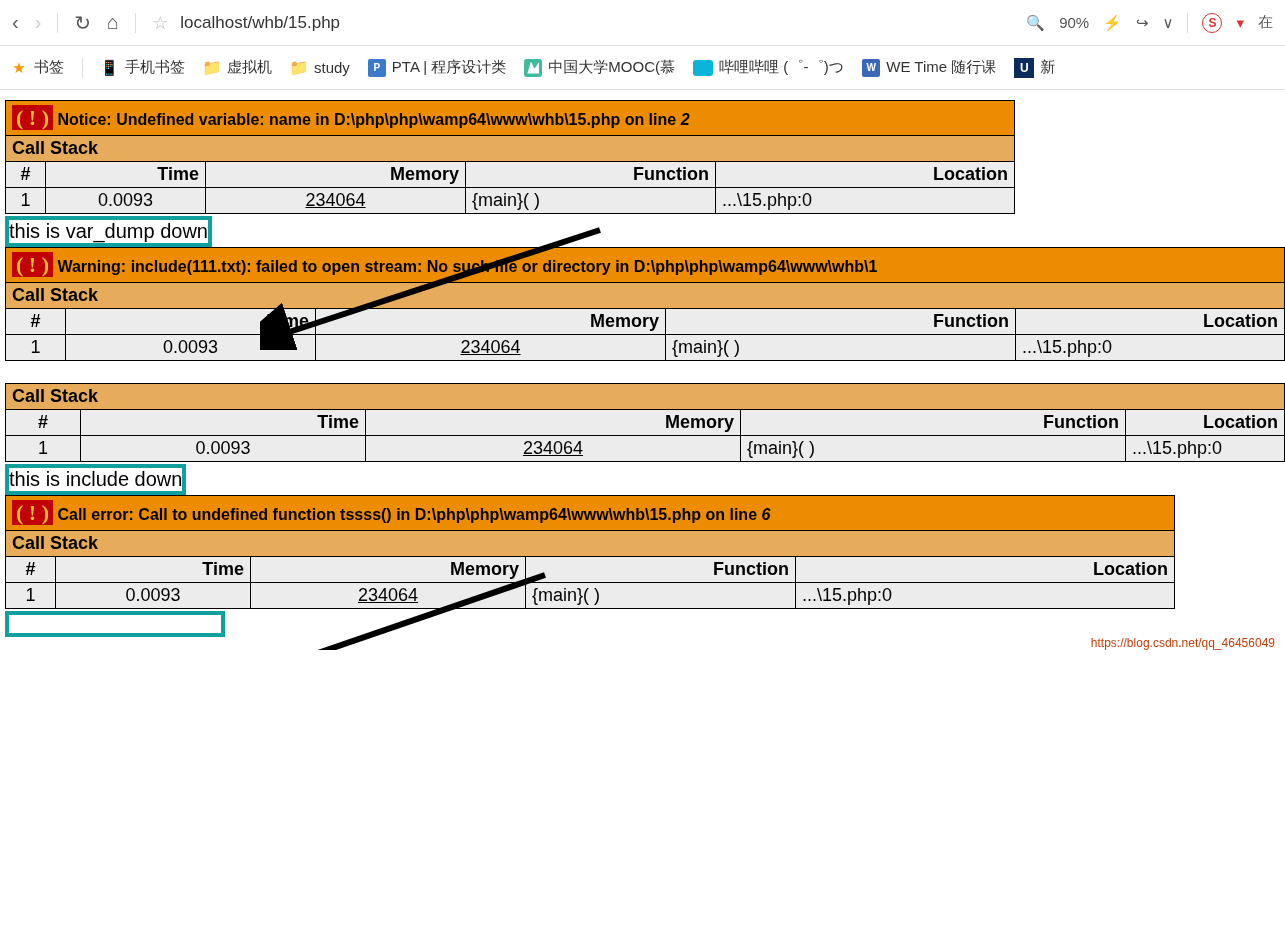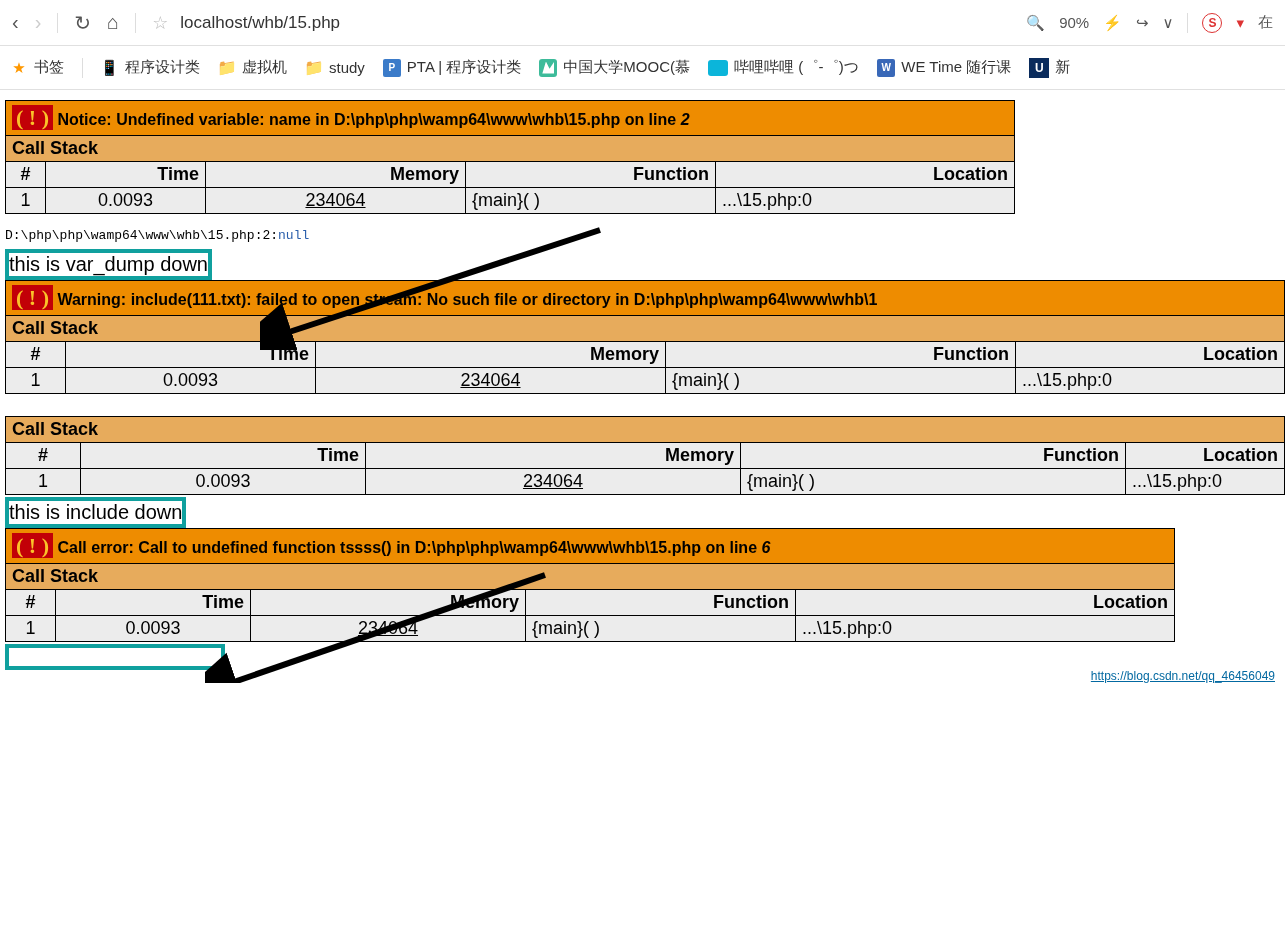--- a/index.html
+++ b/index.html
@@ -55,21 +55,21 @@
     .code-dump .null-val { color:#2a5eab; }
 
     .highlight-box { display:inline-block; border:4px solid #10a09e; font-size:20px; background:#fff; }
     .highlight-box.empty { width:220px; height:26px; }
 
     .spacer-sm { height: 20px; }
 
     
     .arrow-svg { position:absolute; pointer-events:none; }
 
-    .watermark { position:absolute; right:10px; bottom:0; color:#0369a1; font-size:12px;text-decoration:underline; }
+    .watermark { position:absolute; right:10px; bottom:0; color:#c2410c; font-size:12px; }
   </style>
 </head>
 <body>
 
 <div class="browser-toolbar">
   <span class="nav-btn">‹</span>
   <span class="nav-btn" style="color:#ccc">›</span>
   <span class="nav-sep"></span>
   <span class="nav-btn">↻</span>
   <span class="nav-btn">⌂</span>
@@ -92,21 +92,21 @@
 </div>
 
 <div class="bookmarks-bar">
   <div class="bookmark-item">
       <span class="bm-ico star-orange">★</span>
       <span>书签</span>
     </div>
   <span class="nav-sep"></span>
   <div class="bookmark-item">
       <span class="bm-ico">📱</span>
-      <span>程序设计类</span>
+      <span>手机书签</span>
     </div>
   <div class="bookmark-item">
       <span class="bm-ico folder-ico">📁</span>
       <span>虚拟机</span>
     </div>
   <div class="bookmark-item">
       <span class="bm-ico folder-ico">📁</span>
       <span>study</span>
     </div>
   <div class="bookmark-item">
@@ -159,23 +159,20 @@
     <tr class="data-row">
       <td class="center">1</td>
       <td class="center">0.0093</td>
       <td class="right">234064</td>
       <td>{main}( )</td>
       <td>...\15.php:0</td>
     </tr>
   </tbody>
     </table>
 
-  <div class="code-dump">
-    <span>D:\php\php\wamp64\www\whb\15.php:2:</span><span class="null-val">null</span>
-  </div>
 
   <span class="highlight-box">this is var_dump down</span>
 
   
   <table class="xdebug-table tbl2">
     <tbody>
         <tr class="err-header-row">
           <td colspan="5">
       <span class="err-bang">( ! )</span>
       <span class="err-msg-line">

